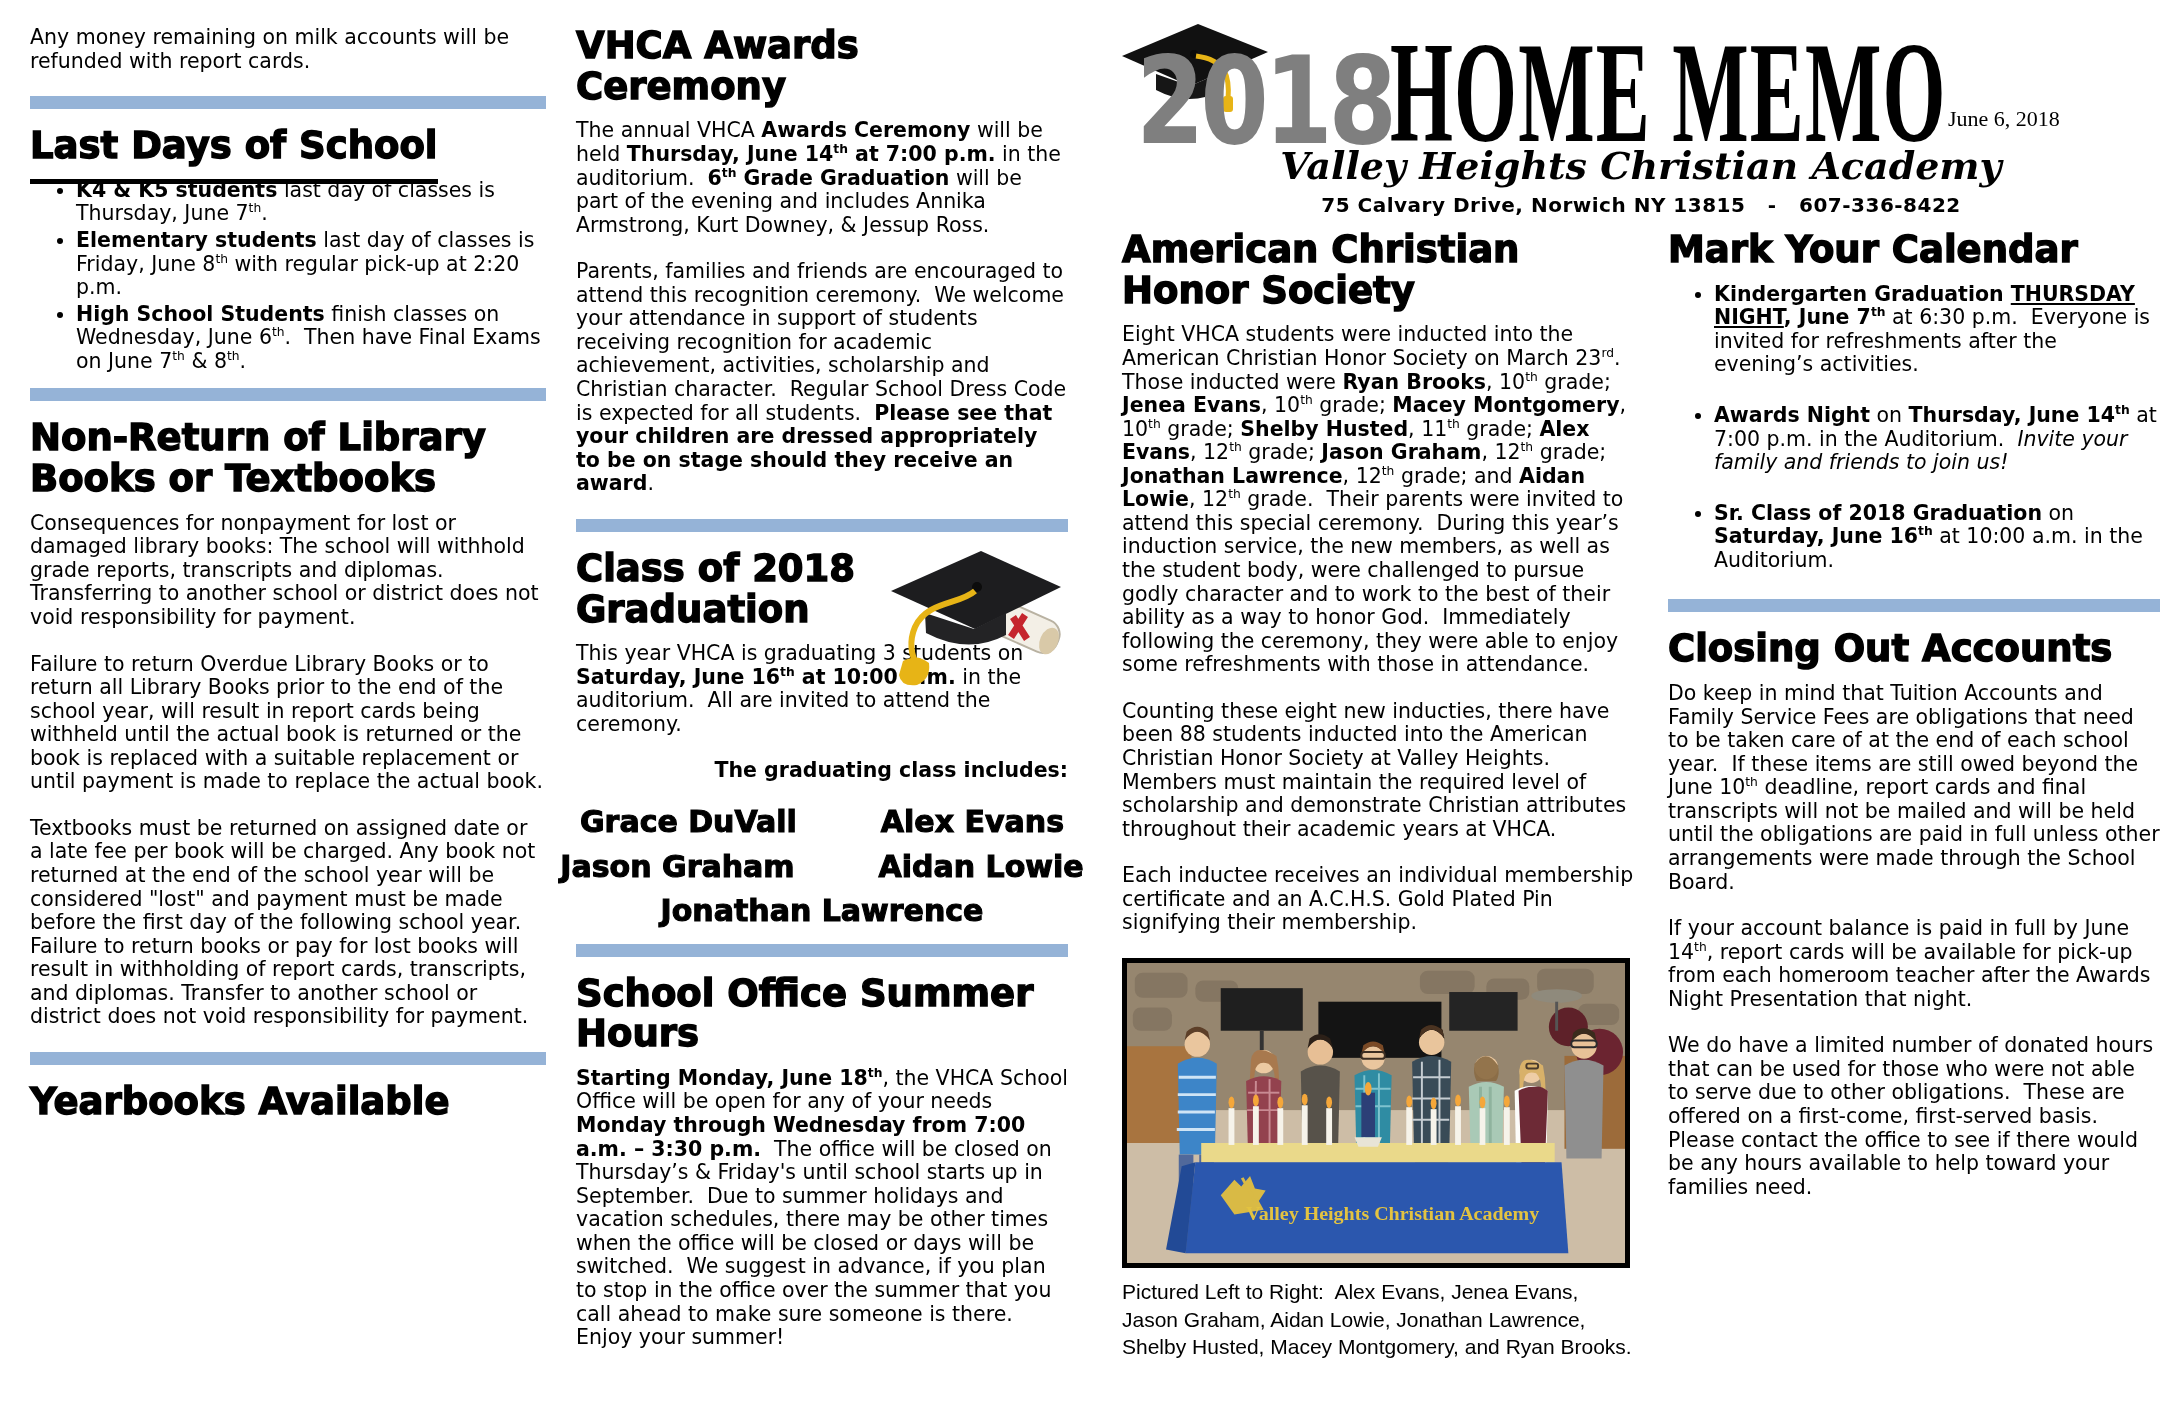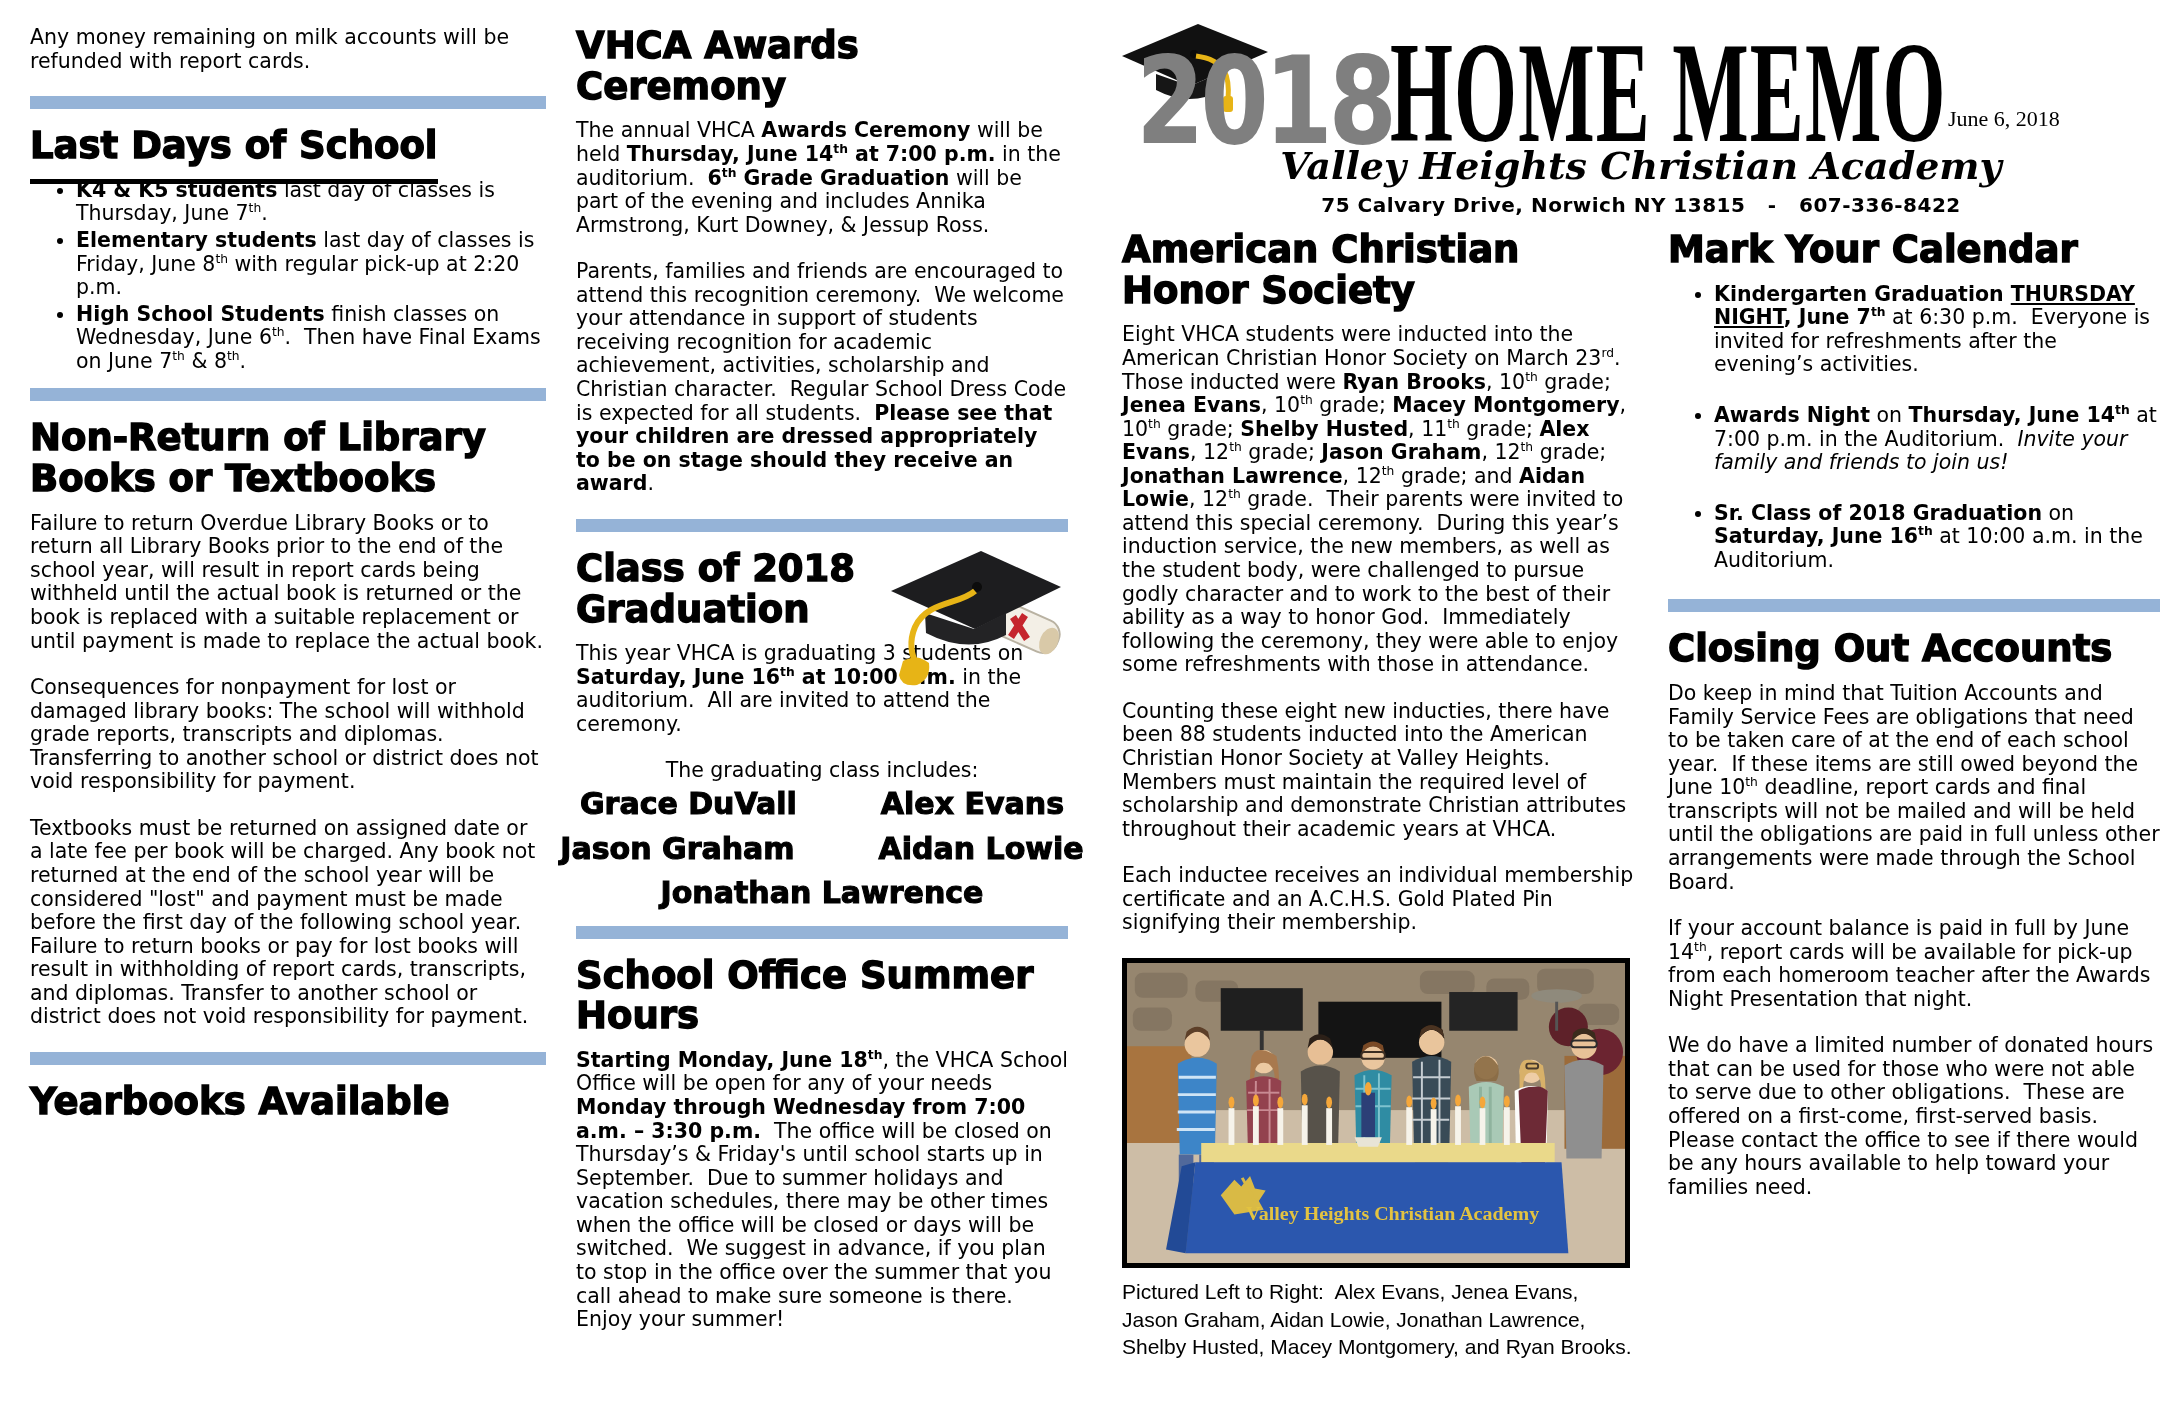--- a/index.html
+++ b/index.html
@@ -32,21 +32,21 @@
         transform:scale(0.57,1.02);transform-origin:left top;letter-spacing:2px;}
   .memo-date{position:absolute;left:826px;top:92px;font-family:"Liberation Serif",serif;font-size:22px;}
   .school-script{position:absolute;left:0;width:100%;top:130px;text-align:center;
         font-family:"DejaVu Serif",serif;font-style:italic;font-weight:bold;font-size:38px;}
   .school-address{position:absolute;left:0;width:100%;top:180px;text-align:center;
         font-weight:bold;font-size:20px;letter-spacing:0.5px;}
   
   .grad-sec{position:relative;min-height:150px;}
   .grad-cap-svg{position:absolute;right:0;top:-6px;width:205px;height:148px;}
   .grad-head{width:292px;}
-  .includes{text-align:center;margin:6px 0 4px 0;}
+  .includes{text-align:right;margin:6px 0 22px 0;font-weight:bold;}
   .names-row{display:flex;justify-content:center;gap:84px;margin-bottom:10px;text-align:center;}
   .fat{font-weight:bold;font-size:30px;-webkit-text-stroke:1.1px #000;white-space:nowrap;}
   
   .photo-frame{border:5px solid #000;width:498px;height:300px;margin:16px 0 10px 0;}
   .photo-frame svg{display:block;width:100%;height:100%;}
   .caption{font-family:"Liberation Sans",sans-serif;font-size:21px;line-height:1.32;}
 </style>
 </head>
 <body>
 
@@ -75,22 +75,22 @@
 
     <div class="h h-ul"><span>Last Days of School</span></div>
     <ul>
       <li><b>K4 &amp; K5 students</b> last day of classes is Thursday, June 7<sup>th</sup>.</li>
       <li><b>Elementary students</b> last day of classes is Friday, June 8<sup>th</sup> with regular pick-up at 2:20 p.m.</li>
       <li><b>High School Students</b> finish classes on Wednesday, June 6<sup>th</sup>.&nbsp; Then have Final Exams on June 7<sup>th</sup> &amp; 8<sup>th</sup>.</li>
     </ul>
     <div class="bar"></div>
 
     <div class="h">Non-Return of Library Books or Textbooks</div>
+    <p>Consequences for nonpayment for lost or damaged library books: The school will withhold grade reports, transcripts and diplomas. Transferring to another school or district does not void responsibility for payment.</p>
     <p>Failure to return Overdue Library Books or to return all Library Books prior to the end of the school year, will result in report cards being withheld until the actual book is returned or the book is replaced with a suitable replacement or until payment is made to replace the actual book.</p>
-    <p>Consequences for nonpayment for lost or damaged library books: The school will withhold grade reports, transcripts and diplomas. Transferring to another school or district does not void responsibility for payment.</p>
     <p>Textbooks must be returned on assigned date or a late fee per book will be charged. Any book not returned at the end of the school year will be considered "lost" and payment must be made before the first day of the following school year. Failure to return books or pay for lost books will result in withholding of report cards, transcripts, and diplomas. Transfer to another school or district does not void responsibility for payment.</p>
     <div class="bar"></div>
 
     <div class="h">Yearbooks Available</div>
   </div>
 
   <div class="col col2">
     <div class="h">VHCA Awards Ceremony</div>
     <p>The annual VHCA <b>Awards Ceremony</b> will be held <b>Thursday, June 14<sup>th</sup> at 7:00 p.m.</b> in the auditorium.&nbsp; <b>6<sup>th</sup> Grade Graduation</b> will be part of the evening and includes Annika Armstrong, Kurt Downey, &amp; Jessup Ross.</p>
     <p>Parents, families and friends are encouraged to attend this recognition ceremony.&nbsp; We welcome your attendance in support of students receiving recognition for academic achievement, activities, scholarship and Christian character.&nbsp; Regular School Dress Code is expected for all students.&nbsp; <b>Please see that your children are dressed appropriately to be on stage should they receive an award</b>.</p>

